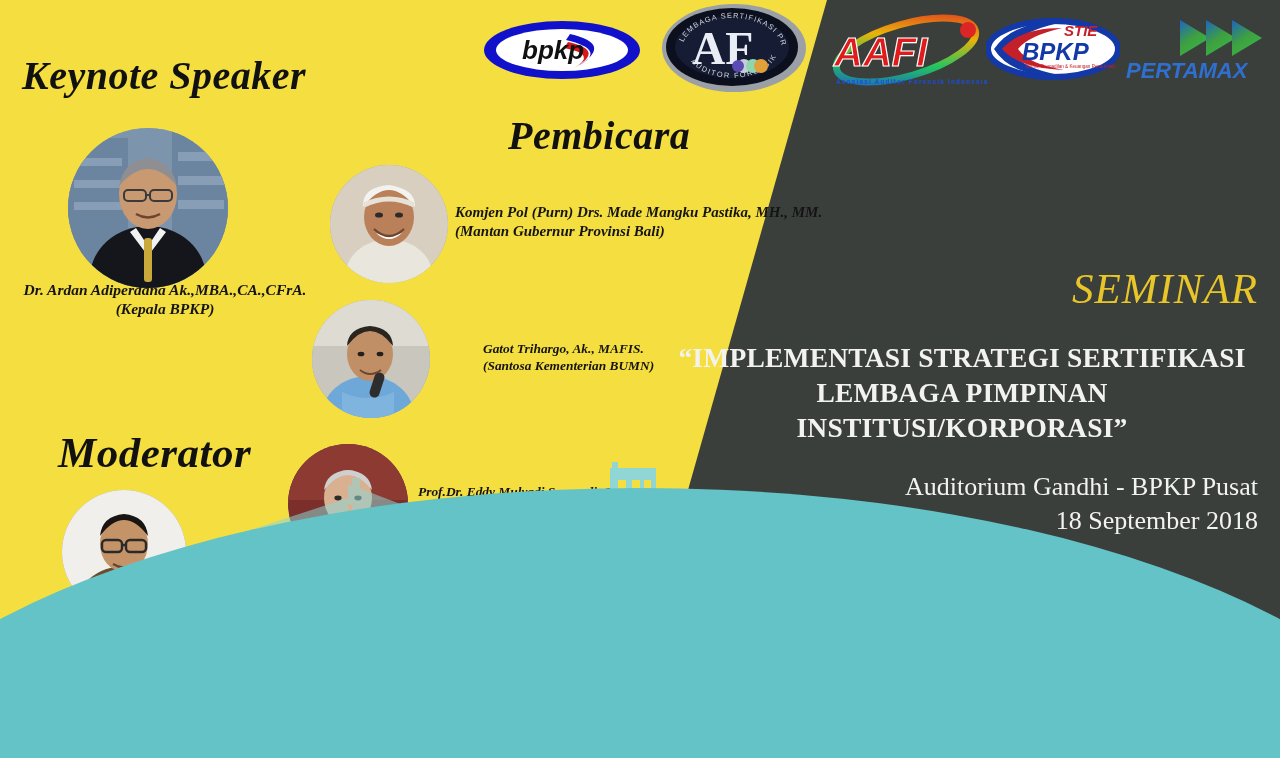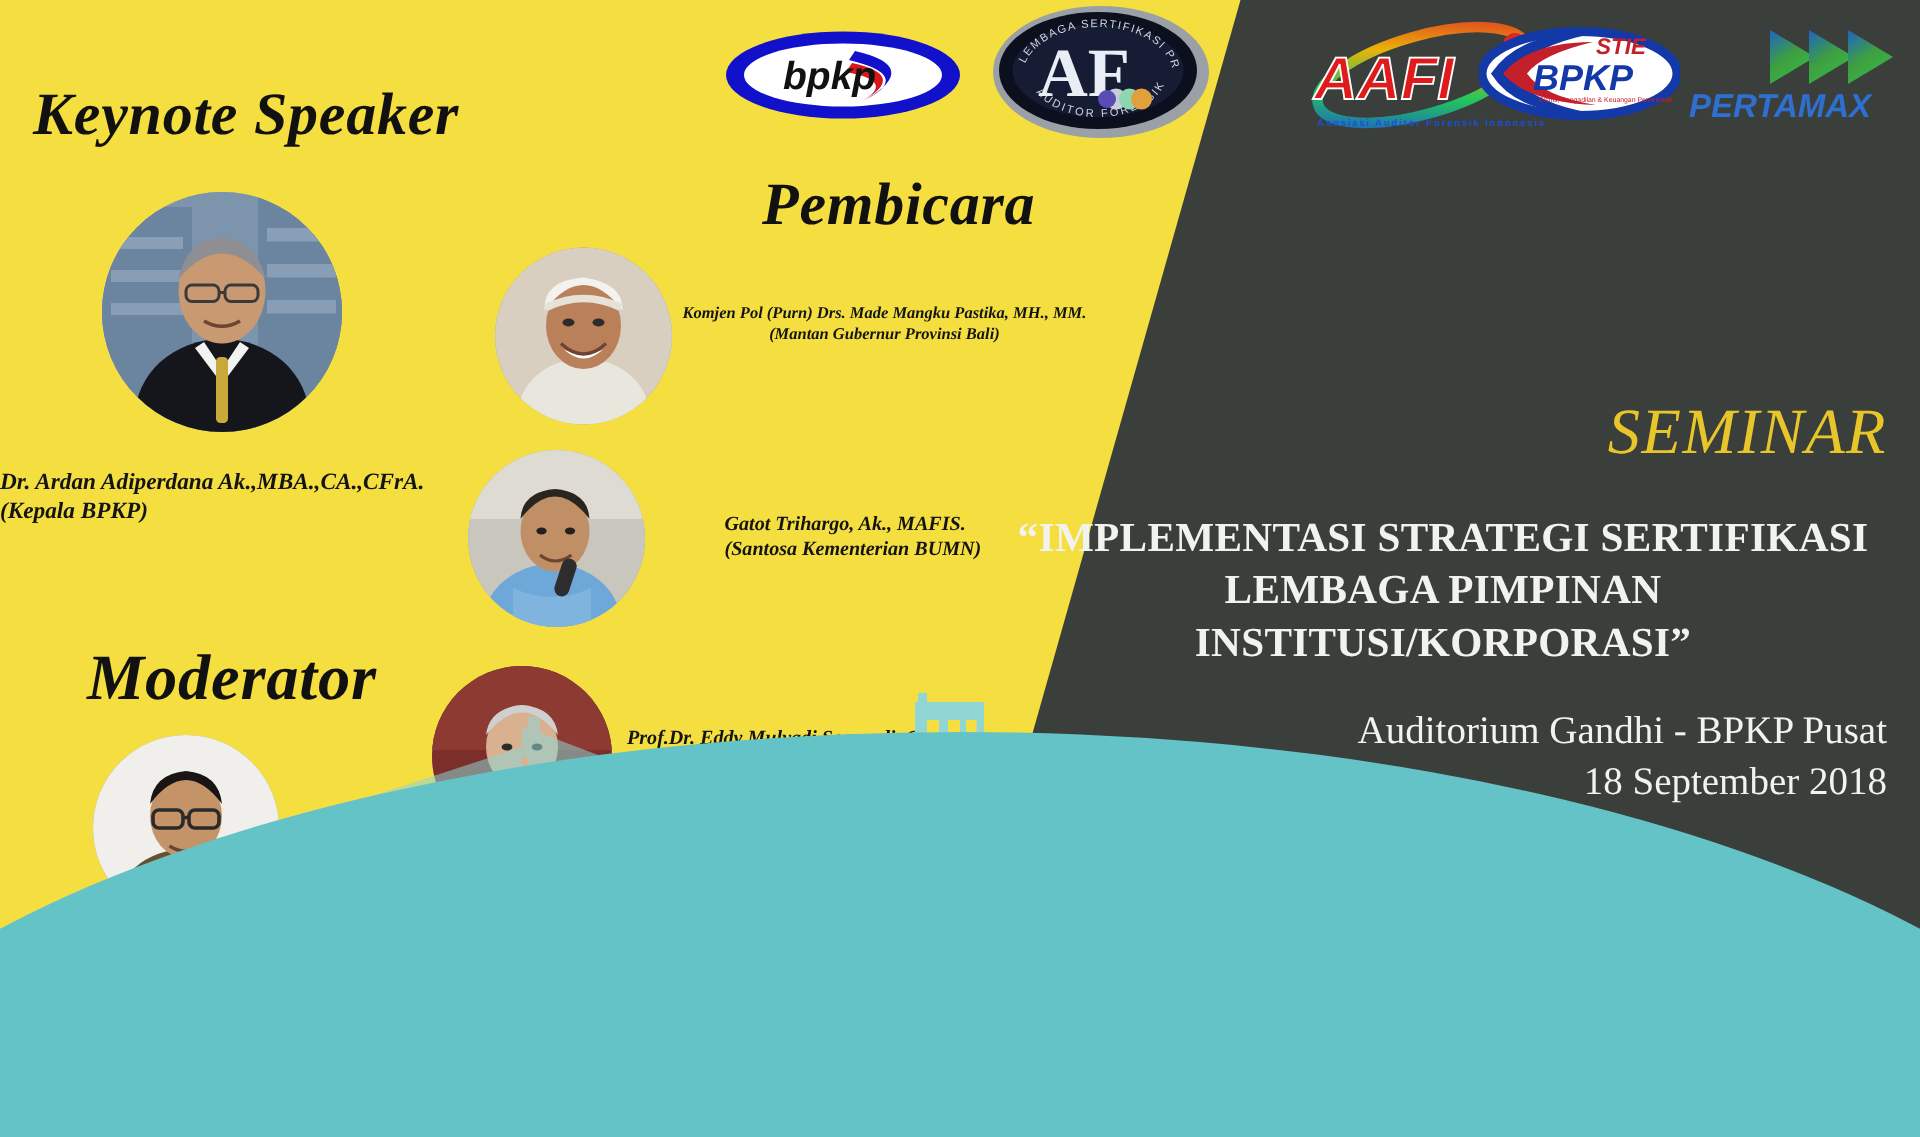--- a/index.html
+++ b/index.html
@@ -46,22 +46,22 @@
   #photo-gatot{left:312px;top:300px;width:118px;height:118px;}
   #photo-eddy{left:288px;top:444px;width:120px;height:120px;}
   #photo-maliki{left:62px;top:490px;width:124px;height:124px;}
 
   
   .caption{
     position:absolute;font-style:italic;font-weight:bold;color:#141414;
     line-height:1.25;
   }
   .caption .l2{display:block;}
-  #caption-ardan{left:0px;top:280px;width:330px;text-align:left;font-size:15.5px;margin-top:32px;}
-  #caption-pastika{left:455px;top:203px;font-size:11px;text-align:center;}
+  #caption-ardan{left:0px;top:280px;width:330px;text-align:center;font-size:15.5px;}
+  #caption-pastika{left:455px;top:203px;font-size:15px;}
   #caption-gatot{left:446px;top:341px;font-size:13.4px;margin-left:37px;}
   #caption-eddy{left:418px;top:484px;font-size:13.4px;}
   #caption-maliki{left:0px;top:610px;width:290px;text-align:center;font-size:14px;}
 
   
   #seminar-label{
     position:absolute;right:22px;top:264px;color:#E8C629;
     font-size:43px;font-weight:normal;font-style:italic;letter-spacing:1px;
     text-align:right;
   }
@@ -72,21 +72,21 @@
   }
   #venue-block{
     position:absolute;right:22px;top:470px;color:#F2F2EE;
     font-size:26px;font-weight:normal;text-align:right;line-height:1.3;
   }
 
   
   .logo{position:absolute;}
   #logo-bpkp{left:482px;top:18px;width:160px;height:64px;}
   #logo-afi{left:660px;top:2px;width:148px;height:92px;}
-  #logo-aafi{left:866px;top:14px;width:164px;height:74px;text-align:right;}
+  #logo-aafi{left:824px;top:14px;width:164px;height:74px;text-align:right;}
   #logo-stie{left:986px;top:18px;width:134px;height:62px;}
   #logo-pertamax{left:1124px;top:14px;width:140px;height:72px;}
 </style>
 </head>
 <body>
 
 <div class="poster">
 
   <div class="yellow-panel"></div>
   <div class="dark-panel"></div>

